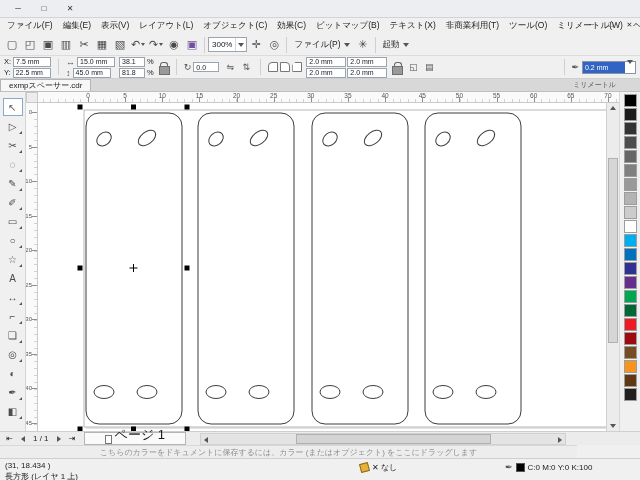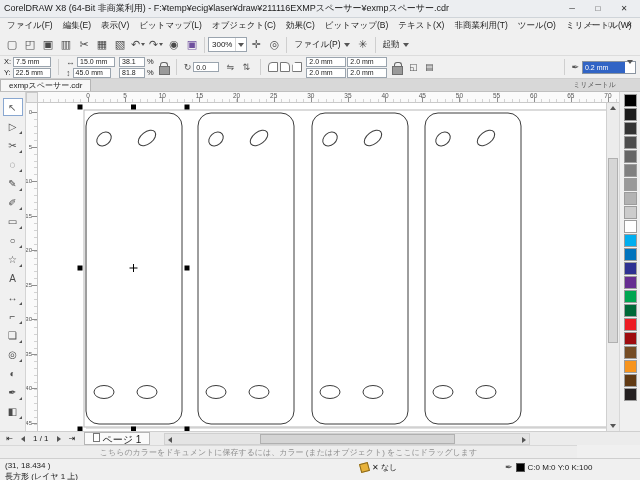--- a/index.html
+++ b/index.html
@@ -87,21 +87,21 @@
   .v-thumb{position:absolute;left:1px;top:55px;width:10px;height:185px;background:#d6d6d6;border:1px solid #b0b0b0}
 
   
   .palette{position:absolute;left:619px;top:92px;width:21px;height:339px;background:#f0f0f0;border-left:1px solid #d8d8d8;display:flex;flex-direction:column;align-items:center;padding-top:2px;gap:1px}
   .swatch{width:13px;height:13px;border:1px solid #9c9c9c;flex:0 0 auto}
 
   
   .bottom-row{position:absolute;left:0;top:431px;width:640px;height:14px;background:#ececec;border-top:1px solid #cfcfcf;display:flex;align-items:center;font-size:8px;padding-left:3px}
   .nav-btn{width:13px;height:12px;display:flex;align-items:center;justify-content:center;gap:1px;flex:0 0 auto}
   .page-counter{padding:0 4px;white-space:nowrap}
-  .page-tab{height:13px;background:#fafafa;border:1px solid #b5b5b5;display:flex;align-items:flex-start;padding:0 8px;gap:3px;margin-left:5px;white-space:nowrap;font-size:10px}
+  .page-tab{height:13px;background:#fafafa;border:1px solid #b5b5b5;display:flex;align-items:flex-end;padding:0 20px;gap:3px;margin-left:5px;white-space:nowrap;font-size:13px}
   .page-tab-icon{width:7px;height:9px;border:1px solid #777;background:#fff}
   .h-scrollbar{position:relative;margin-left:14px;width:366px;height:12px;background:#e4e4e4;border:1px solid #d0d0d0}
   .h-scrollbar .sb-left{position:absolute;left:3px;top:3px}
   .h-scrollbar .sb-right{position:absolute;right:3px;top:3px}
   .h-thumb{position:absolute;left:95px;top:0;width:195px;height:10px;background:#d4d4d4;border:1px solid #b0b0b0}
 
   
   .hint-bar{position:absolute;left:0;top:445px;width:577px;height:13px;background:#ededed;border-top:1px solid #d8d8d8;display:flex;align-items:center;justify-content:center;font-size:8px;color:#8e8e8e}
 
   
@@ -110,32 +110,31 @@
   .obj-info{position:absolute;left:5px;top:12px;white-space:nowrap}
   .fill-status{position:absolute;left:360px;top:3px;display:flex;align-items:center;gap:3px}
   .bucket{width:9px;height:9px;background:#e8b23a;border:1px solid #8a6a1f;transform:rotate(-15deg)}
   .outline-status{position:absolute;left:505px;top:3px;display:flex;align-items:center;gap:3px}
   .swatch-black{width:9px;height:9px;background:#000;border:1px solid #555}
 </style>
 </head>
 <body>
 
 <div class="titlebar">
-  <div class="title-text">CorelDRAW X8 (64-Bit 非商業利用) - F:¥temp¥ecig¥laser¥draw¥211116EXMPスペーサー¥exmpスペーサー.cdr</div>
   <div class="winbtn">─</div>
   <div class="winbtn">□</div>
   <div class="winbtn">✕</div>
 </div>
 
 <div class="menubar">
 
 <div class="menu-item">ファイル(F)</div>
     <div class="menu-item">編集(E)</div>
     <div class="menu-item">表示(V)</div>
-    <div class="menu-item">ビットマップ(L)</div>
+    <div class="menu-item">レイアウト(L)</div>
     <div class="menu-item">オブジェクト(C)</div>
     <div class="menu-item">効果(C)</div>
     <div class="menu-item">ビットマップ(B)</div>
     <div class="menu-item">テキスト(X)</div>
     <div class="menu-item">非商業利用(T)</div>
     <div class="menu-item">ツール(O)</div>
     <div class="menu-item">ミリメートル(W)</div>
     <div class="menu-item">ヘルプ(H)</div>
   </div>
 <div class="doc-controls abs" style="right:2px;top:19px">

